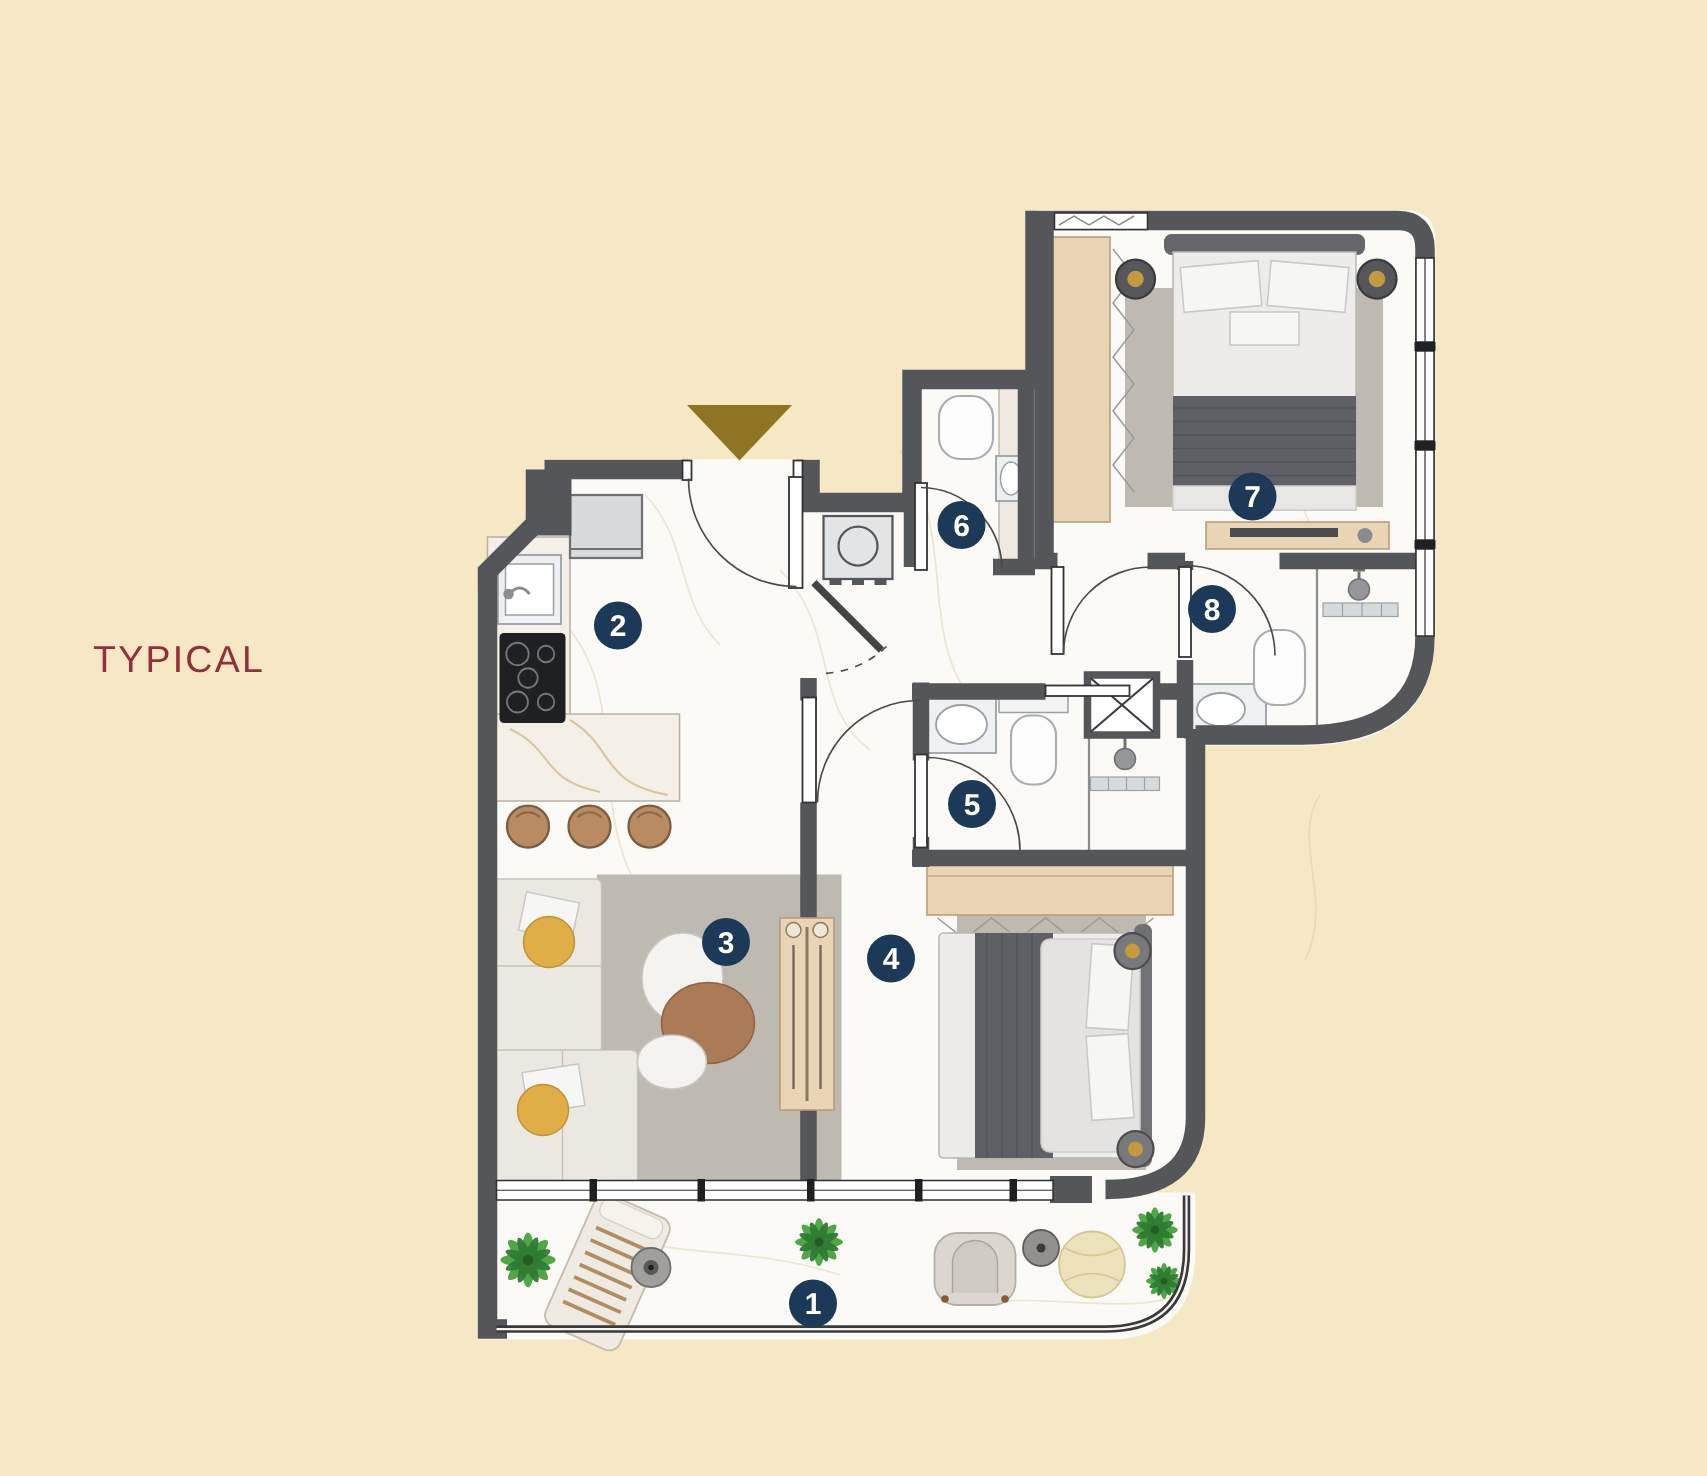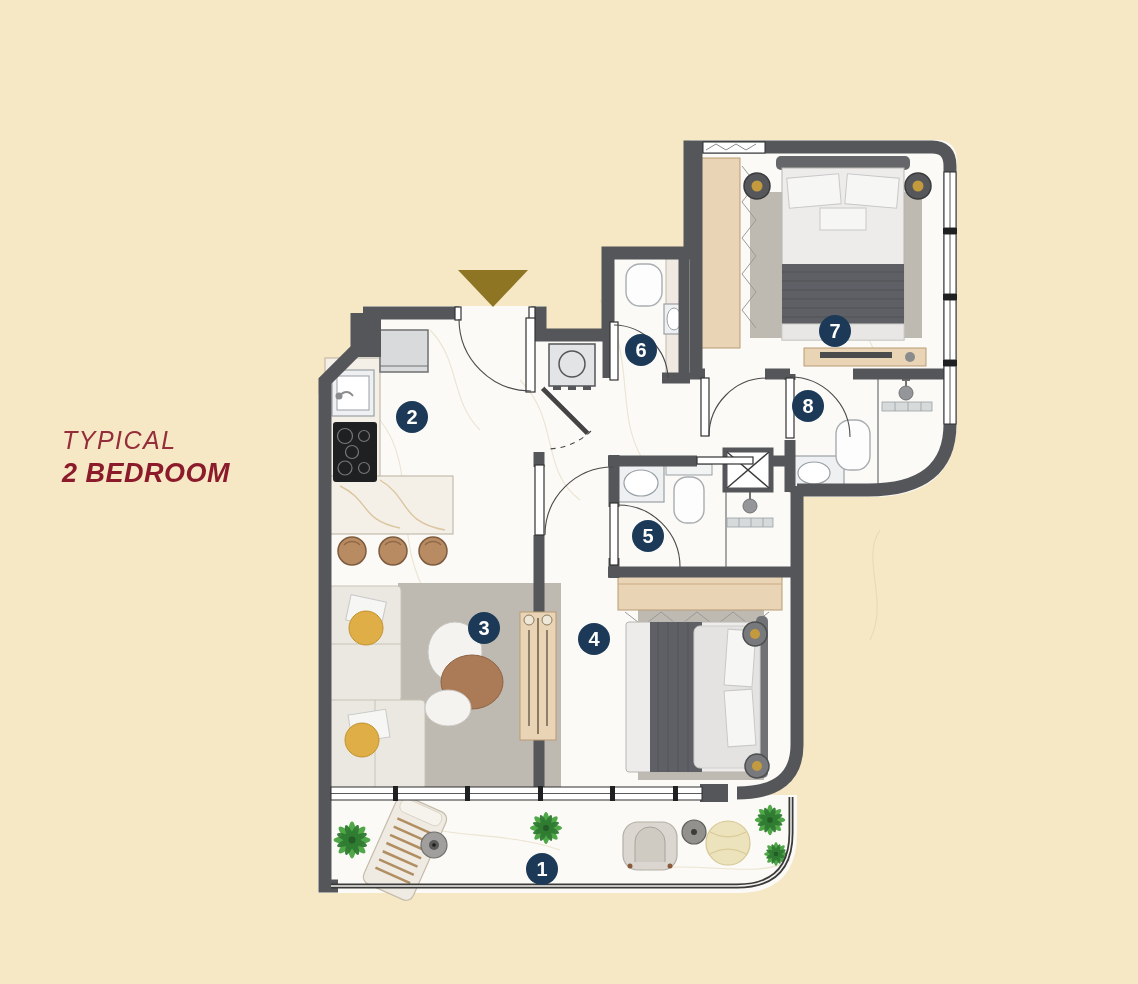--- a/index.html
+++ b/index.html
@@ -4,21 +4,21 @@
 <style>
   :root{
     --bg:#f6e7c5; --wall:#55565a; --marker:#1c3a57; --marker-text:#ffffff;
     --maroon-light:#932e3a; --maroon-bold:#8b1b2b; --gold:#8d7523;
     --wood:#e9d4b5; --floor:#fbfaf7; --rug:#beb9b1; --green:#3e8f3c;
   }
   html,body{margin:0;padding:0;}
   body{width:1138px;height:984px;background:var(--bg);position:relative;
        font-family:"Liberation Sans",sans-serif;overflow:hidden;}
   .canvas{position:absolute;inset:0;}
-  .title-block{position:absolute;left:62px;top:424px;line-height:33px;font-style:italic;}
+  .title-block{position:absolute;left:62px;top:424px;line-height:33px;}
   .title-line1{display:block;font-size:25px;font-weight:400;letter-spacing:1.5px;color:var(--maroon-light);}
   .title-line2{display:block;font-size:27px;font-weight:700;letter-spacing:0.5px;color:var(--maroon-bold);}
   svg{position:absolute;inset:0;}
   .floor{fill:var(--floor);}
   .vein{stroke:#dcc9a2;stroke-width:1.1;fill:none;opacity:.45;}
   .vein-gold{stroke:#c9a96f;stroke-width:1.4;fill:none;opacity:.6;}
   .wall{stroke:var(--wall);fill:none;}
   .wall-fill{fill:var(--wall);stroke:none;}
   .w13{stroke-width:13;} .w11{stroke-width:11;}
   .window{fill:#ffffff;stroke:#2e2f31;stroke-width:1;}
@@ -41,21 +41,20 @@
               font-size:20px;font-weight:700;text-anchor:middle;}
   .counter{fill:#f5f0e7;stroke:#b9b0a0;stroke-width:1;}
 </style>
 </head>
 <body>
 
 <div class="canvas">
 
   <div class="title-block">
     <span class="title-line1">TYPICAL</span>
-    <span class="title-line2">2 BEDROOM</span>
   </div>
 
   <svg width="1138" height="984" viewBox="0 0 1138 984">
 
     <g>
       <path class="floor" d="M363,306 H545 V335 H608 V253 H690 V140 H936 Q957,140 957,162 V420
                              Q957,497 872,497 H797 V745 Q797,800 735,800 H318 V395 L363,350 Z"></path>
       <path class="floor" d="M318,795 H797 V833 Q797,893 738,893 H318 Z"></path>
 
       <g>

